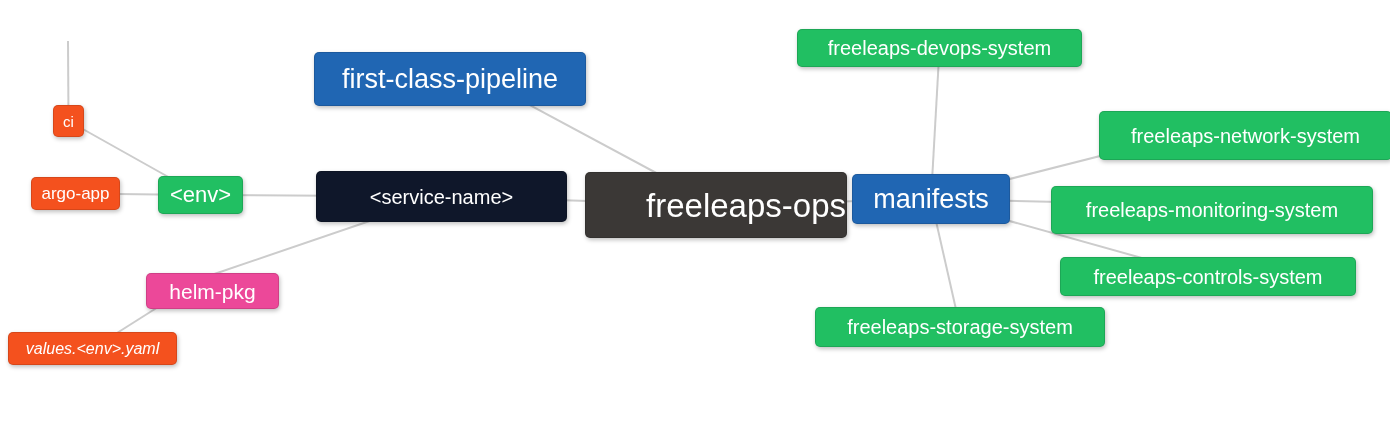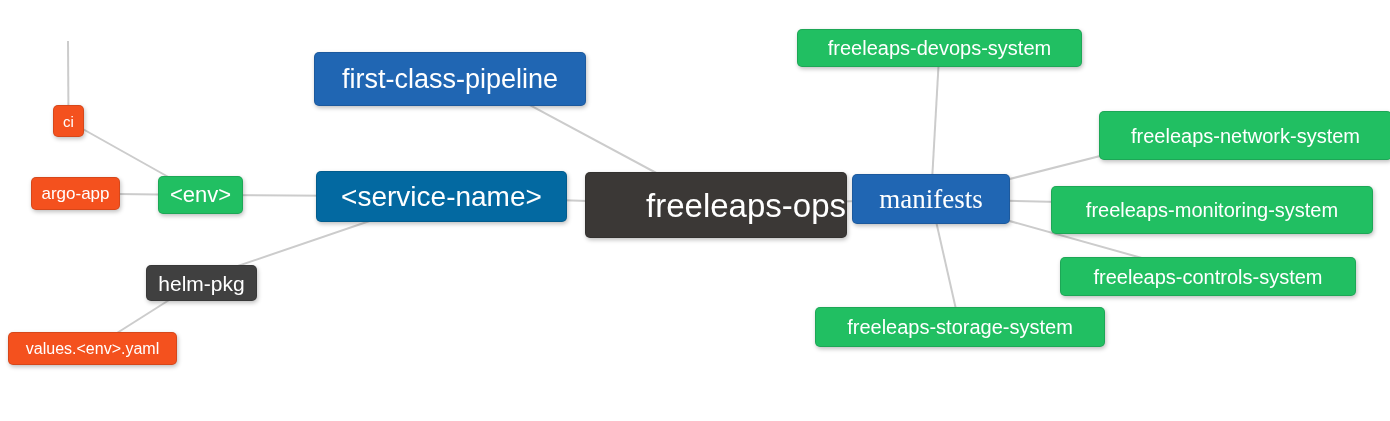--- a/index.html
+++ b/index.html
@@ -62,36 +62,36 @@
     </svg>
     <div class="node" style="left: 53px; top: 105px; width: 31px; height: 32px; font-size: 15px; background: rgb(244, 81, 30); color: rgb(255, 255, 255);">
       <span>ci</span>
     </div>
     <div class="node" style="left: 31px; top: 177px; width: 89px; height: 33px; font-size: 17px; background: rgb(244, 81, 30); color: rgb(255, 255, 255);">
       <span>argo-app</span>
     </div>
     <div class="node" style="left: 158px; top: 176px; width: 85px; height: 38px; font-size: 22px; background: rgb(33, 191, 98); color: rgb(255, 255, 255);">
       <span>&lt;env&gt;</span>
     </div>
-    <div class="node" style="left: 146px; top: 265px; width: 111px; height: 36px; font-size: 21px; background: #404040; color: rgb(255, 255, 255);">
+    <div class="node" style="left: 146px; top: 273px; width: 133px; height: 36px; font-size: 21px; background: #ec4899; color: rgb(255, 255, 255);">
       <span>helm-pkg</span>
     </div>
-    <div class="node" style="left: 8px; top: 332px; width: 169px; height: 33px; font-size: 16px; background: rgb(244, 81, 30); color: rgb(255, 255, 255);">
+    <div class="node" style="left: 8px; top: 332px; width: 169px; height: 33px; font-size: 16px; background: rgb(244, 81, 30); color: rgb(255, 255, 255); font-style: italic;">
       <span>values.&lt;env&gt;.yaml</span>
     </div>
     <div class="node" style="left: 314px; top: 36px; width: 272px; height: 54px; font-size: 27px; background: rgb(32, 102, 179); color: rgb(255, 255, 255); margin-top: 16px;">
       <span>first-class-pipeline</span>
     </div>
-    <div class="node" style="left: 316px; top: 171px; width: 251px; height: 51px; font-size: 28px; background: #0369a1; color: rgb(255, 255, 255);">
+    <div class="node" style="left: 316px; top: 171px; width: 251px; height: 51px; font-size: 20px; background: #0f172a; color: rgb(255, 255, 255);">
       <span>&lt;service-name&gt;</span>
     </div>
     <div class="node" style="left: 585px; top: 172px; width: 262px; height: 66px; font-size: 33px; background: rgb(59, 56, 54); color: rgb(255, 255, 255); justify-content: flex-end;">
       <span>freeleaps-ops</span>
     </div>
-    <div class="node" style="left: 852px; top: 174px; width: 158px; height: 50px; font-size: 27px; background: rgb(32, 102, 179); color: rgb(255, 255, 255); font-family: Liberation Serif, serif;">
+    <div class="node" style="left: 852px; top: 174px; width: 158px; height: 50px; font-size: 27px; background: rgb(32, 102, 179); color: rgb(255, 255, 255);">
       <span>manifests</span>
     </div>
     <div class="node" style="left: 797px; top: 29px; width: 285px; height: 38px; font-size: 20px; background: rgb(33, 191, 98); color: rgb(255, 255, 255); align-items: center;">
       <span>freeleaps-devops-system</span>
     </div>
     <div class="node" style="left: 1054px; top: 111px; width: 293px; height: 49px; font-size: 20px; background: rgb(33, 191, 98); color: rgb(255, 255, 255); margin-left: 45px;">
       <span>freeleaps-network-system</span>
     </div>
     <div class="node" style="left: 1051px; top: 186px; width: 322px; height: 48px; font-size: 20px; background: rgb(33, 191, 98); color: rgb(255, 255, 255);">
       <span>freeleaps-monitoring-system</span>

